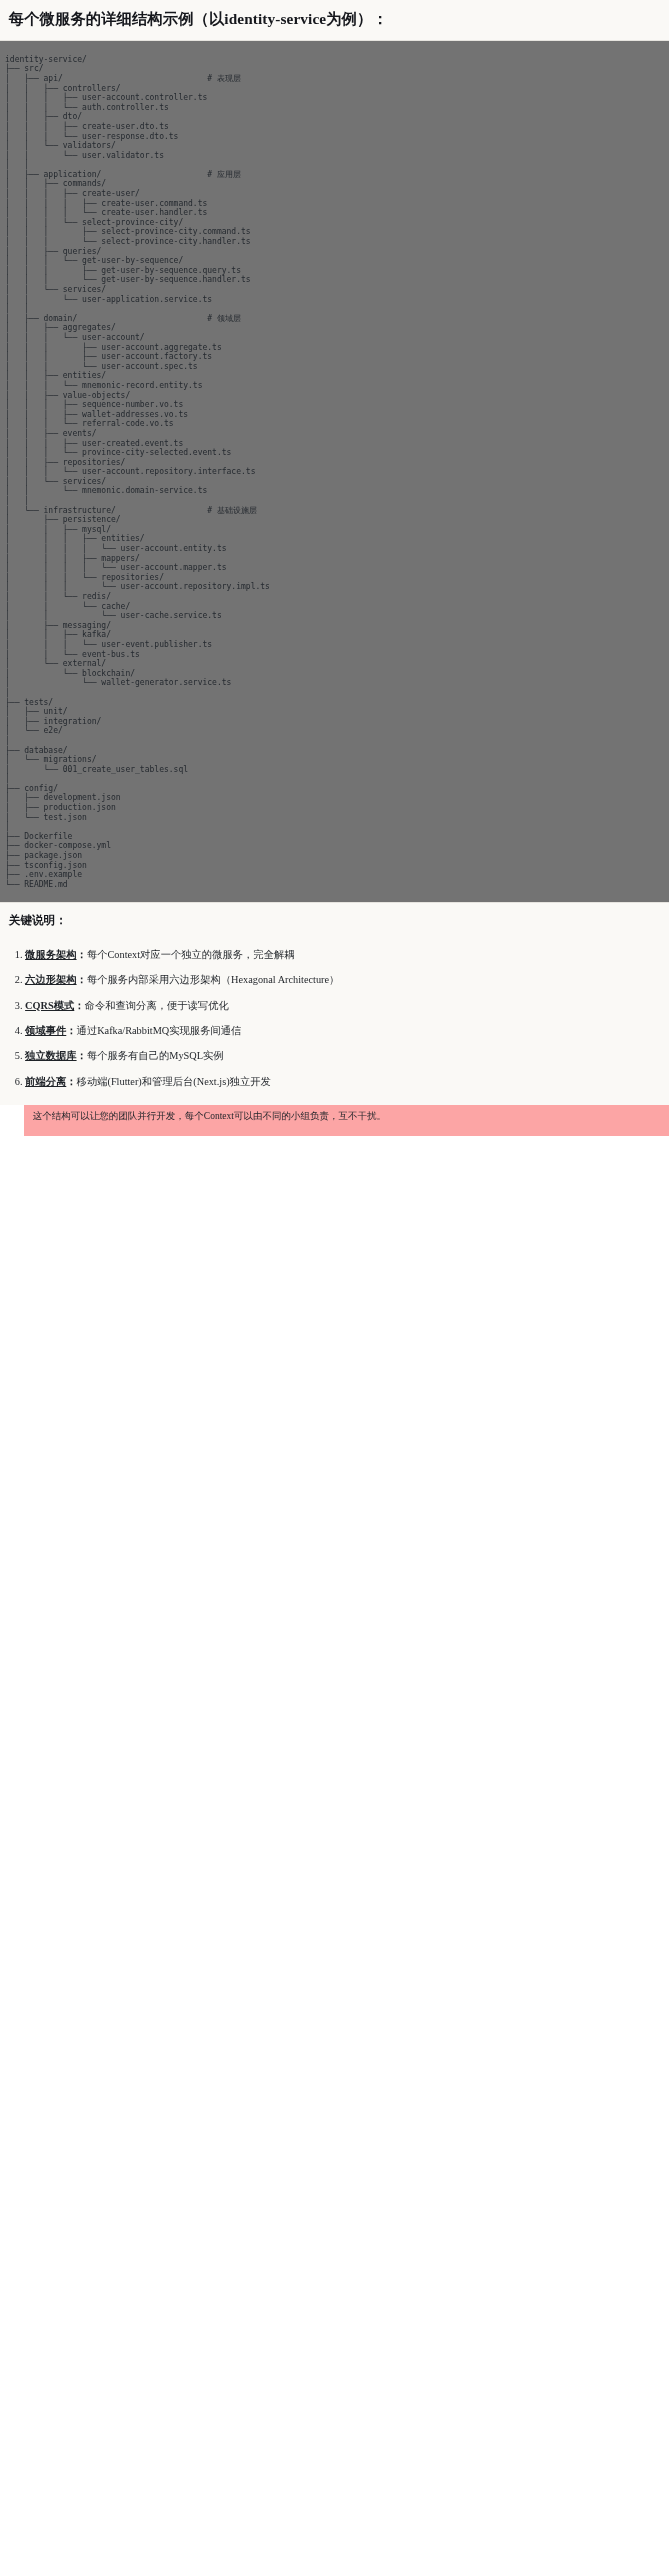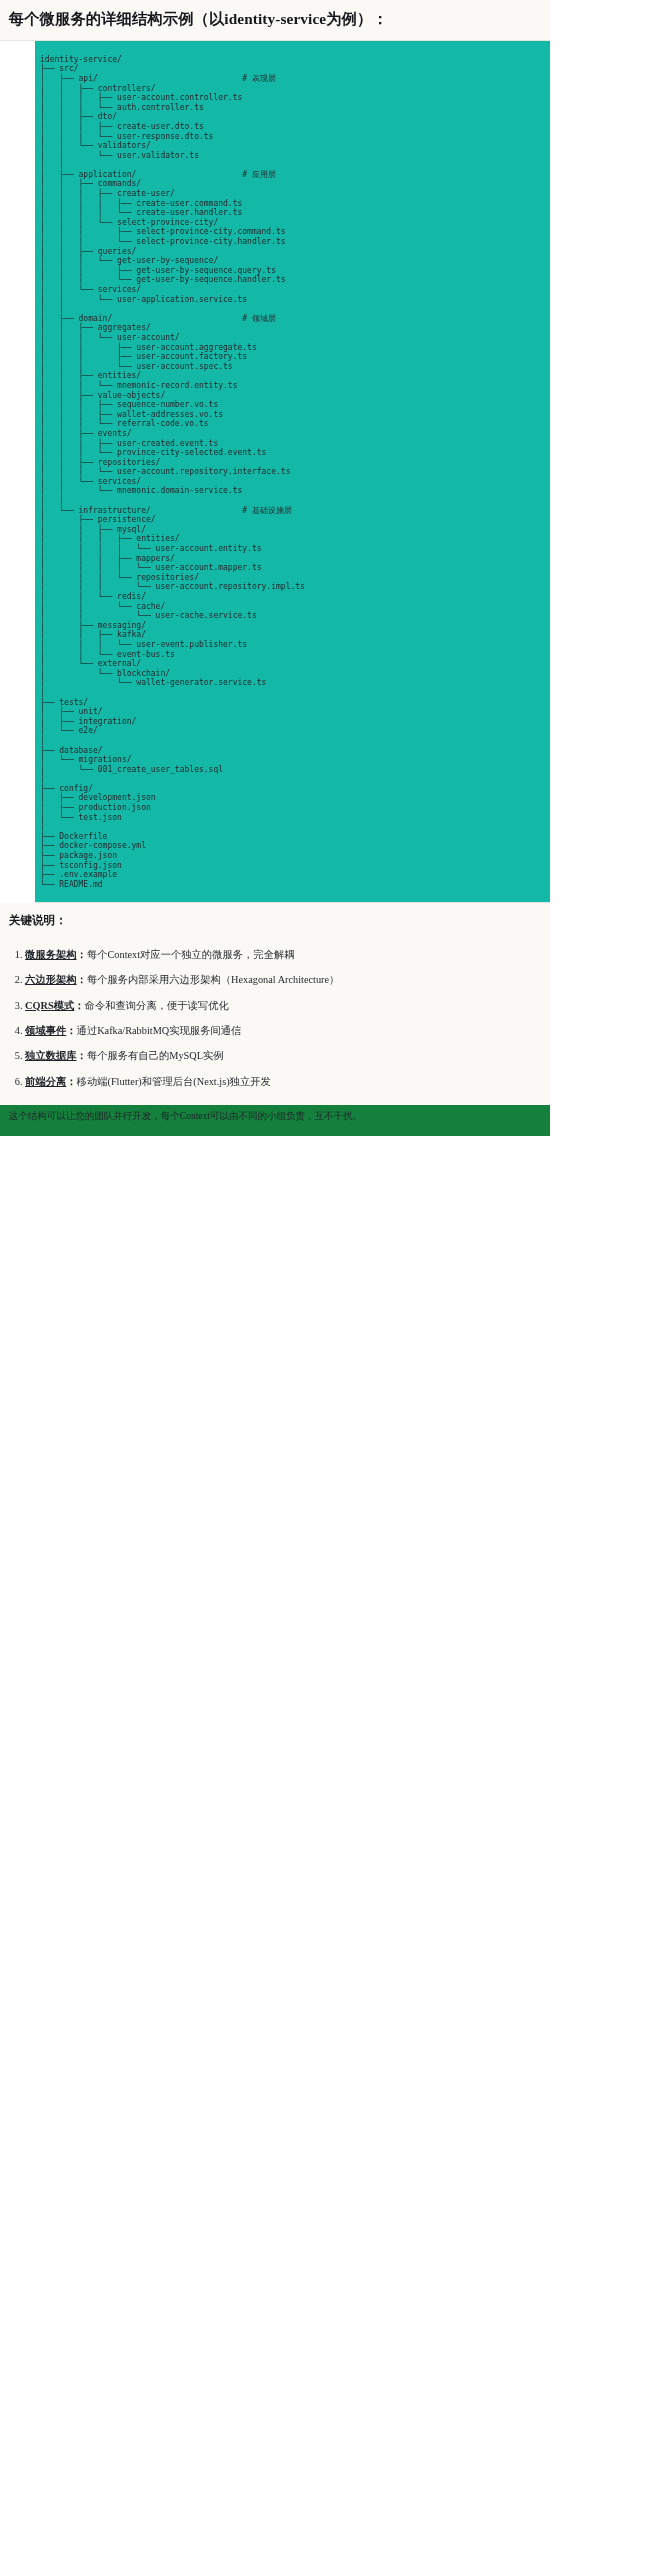--- a/index.html
+++ b/index.html
@@ -7,21 +7,21 @@
     padding: 0;
     background: #ffffff;
   }
   body {
     width: 669px;
     font-family: "Liberation Serif", serif;
     color: #1f2328;
     -webkit-font-smoothing: antialiased;
   }
   .page {
-    width: 550px;
+    width: 669px;
     box-sizing: border-box;
     background: #ffffff;
   }
 
   
   .title-block {
     background: #faf9f6;
     padding: 8.8px 8.8px 11.3px 8.8px;
     border-bottom: 0.6px solid #e6e4df;
   }
@@ -30,24 +30,23 @@
     font-family: "Liberation Serif", serif;
     font-weight: bold;
     font-size: 15.3px;
     line-height: 1.3;
     letter-spacing: 0.1px;
     color: #16181d;
   }
 
   
   .code-block {
-    background: #14b8a6;
+    background: #737373;
     padding: 13.8px 0 12.5px 5px;
     border-bottom: 0.6px solid #e6e4df;
-    margin-left: 35px;
   }
   pre.tree {
     margin: 0;
     padding: 0;
     font-family: "DejaVu Sans Mono", "Liberation Mono", monospace;
     font-size: 8px;
     line-height: 9.6px;
     color: #24292f;
     white-space: pre;
     tab-size: 4;
@@ -87,22 +86,23 @@
   }
   .note-sep {
     font-weight: bold;
   }
   .note-desc {
     font-weight: normal;
     text-align: center;
   }
 
   .closing-block {
-    background: #15803d;
+    background: #fca5a5;
     padding: 3.8px 8.8px 11.3px 8.8px;
+    margin-left: 24px;
   }
   .closing-text {
     margin: 0;
     font-family: "Liberation Serif", serif;
     font-size: 9.5px;
     line-height: 1.6;
     color: #1f2328;
   }
 </style>
 </head>

